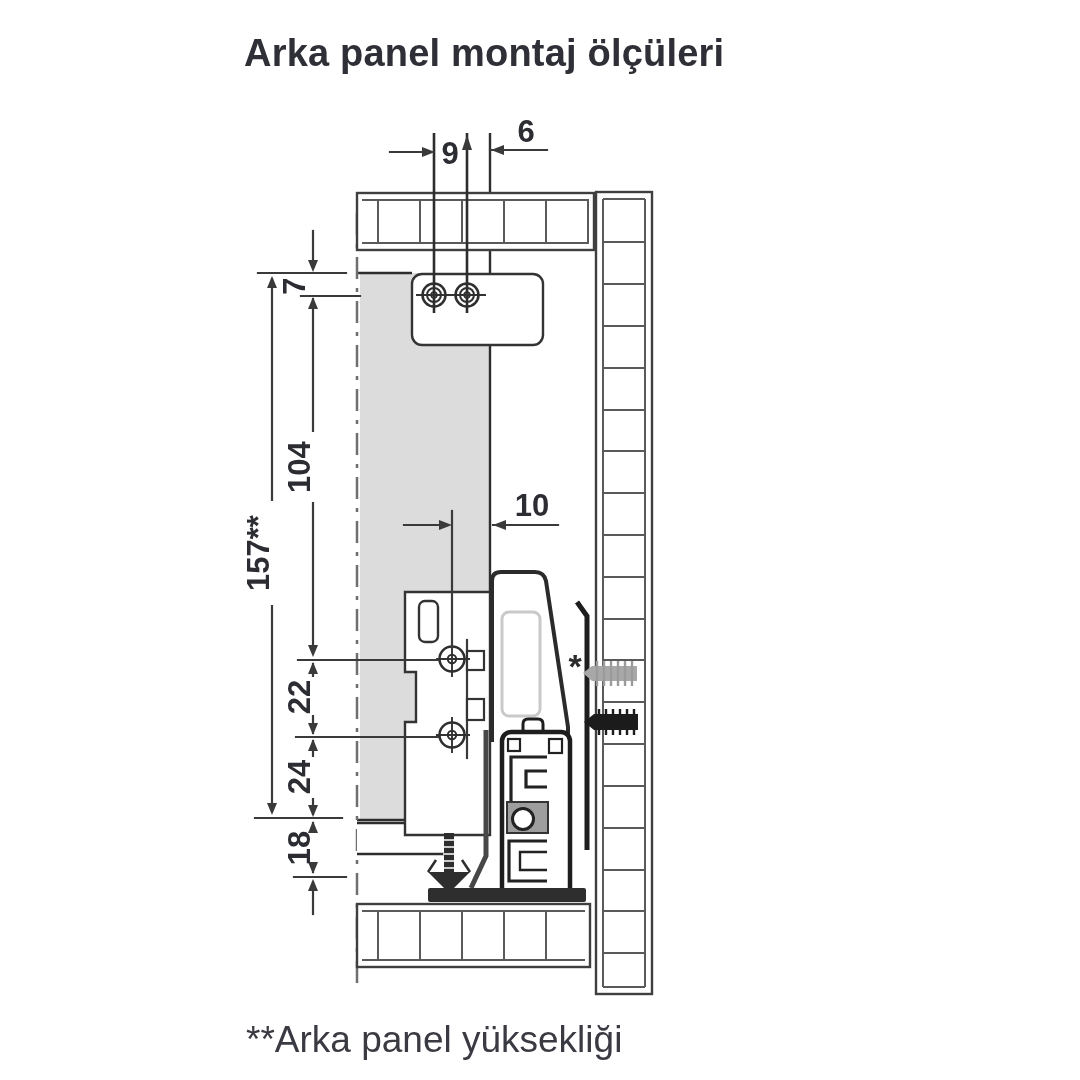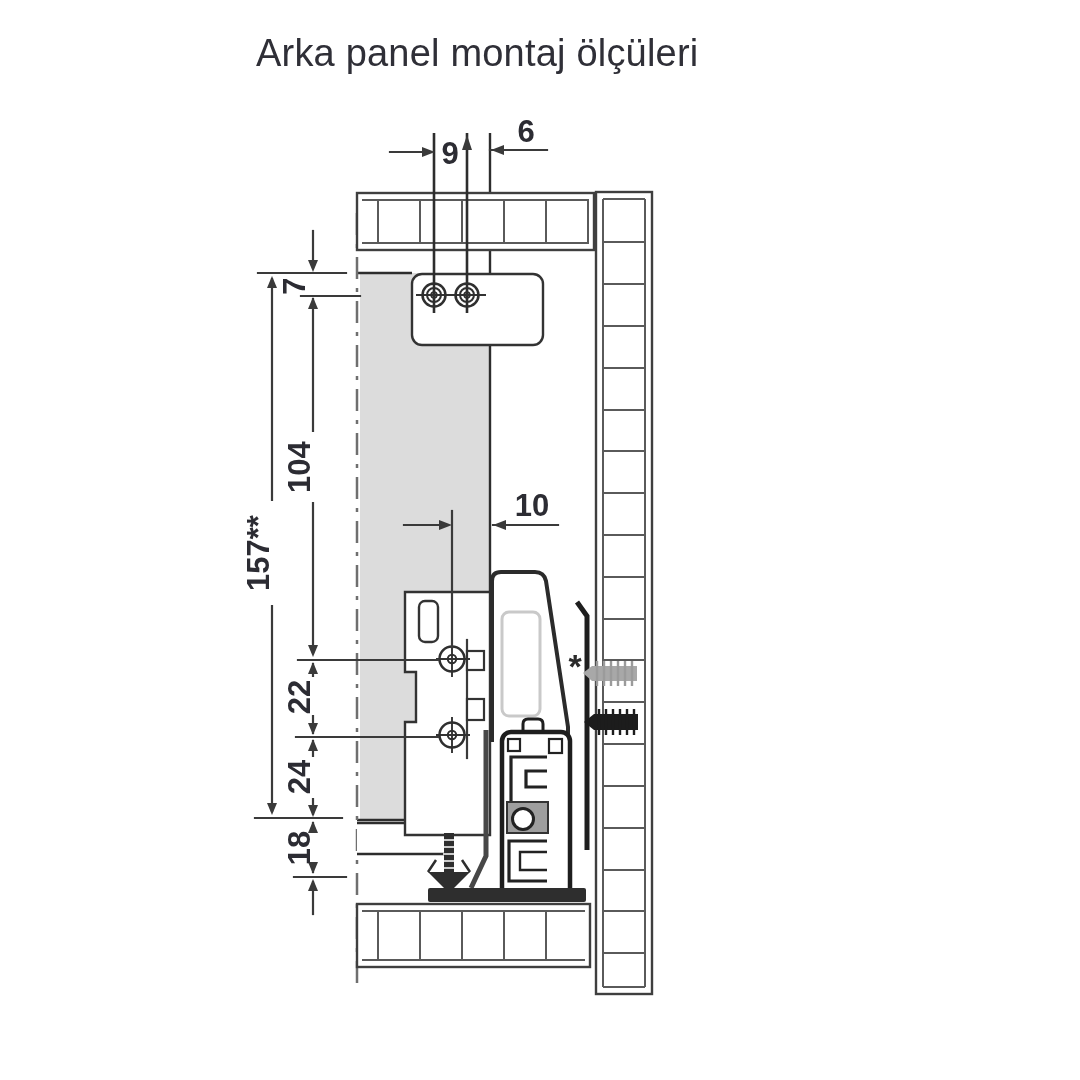--- a/index.html
+++ b/index.html
@@ -1,18 +1,18 @@
 <!DOCTYPE html>
 <html><head>
 <meta charset="utf-8">
 <style>
   html,body{margin:0;padding:0;background:#fff;}
   #page{position:relative;width:1080px;height:1080px;background:#ffffff;overflow:hidden;
         font-family:"Liberation Sans", sans-serif;}
-  #title{position:absolute;left:256px;top:32px;font-size:38px;font-weight:normal;color:#2f2f37;
+  #title{position:absolute;left:244px;top:32px;font-size:38px;font-weight:bold;color:#2f2f37;
          letter-spacing:0.2px;white-space:nowrap;}
   #footnote{position:absolute;left:246px;top:1019px;font-size:37px;font-weight:400;color:#3a3a42;
          white-space:nowrap;}
   svg{position:absolute;left:0;top:0;}
   .panel{stroke:#3f3f3f;stroke-width:2.4;fill:#ffffff;}
   .inner{stroke:#5a5a5a;stroke-width:2;fill:none;}
   .ln{stroke:#3a3a3a;stroke-width:2.2;fill:none;stroke-linecap:square;}
   .thick{stroke:#2d2d2d;stroke-width:2.6;fill:none;}
   .edge{stroke:#2d2d2d;stroke-width:2.4;fill:none;}
   .arrow{fill:#3a3a3a;stroke:none;}
@@ -194,13 +194,14 @@
       <polygon points="313,821 308,833 318,833" class="arrow"></polygon>
       <polygon points="313,874 308,862 318,862" class="arrow"></polygon>
       <text x="310" y="848" text-anchor="middle" class="dim-text" transform="rotate(-90 310 848)">18</text>
 
       <path d="M294,877 H346" class="ln"></path>
       <path d="M313,882 V914" class="ln"></path>
       <polygon points="313,879 308,891 318,891" class="arrow"></polygon>
     </g>
   </svg>
 
+  <div id="footnote">**Arka panel yüksekliği</div>
 </div>
 
 </body></html>

